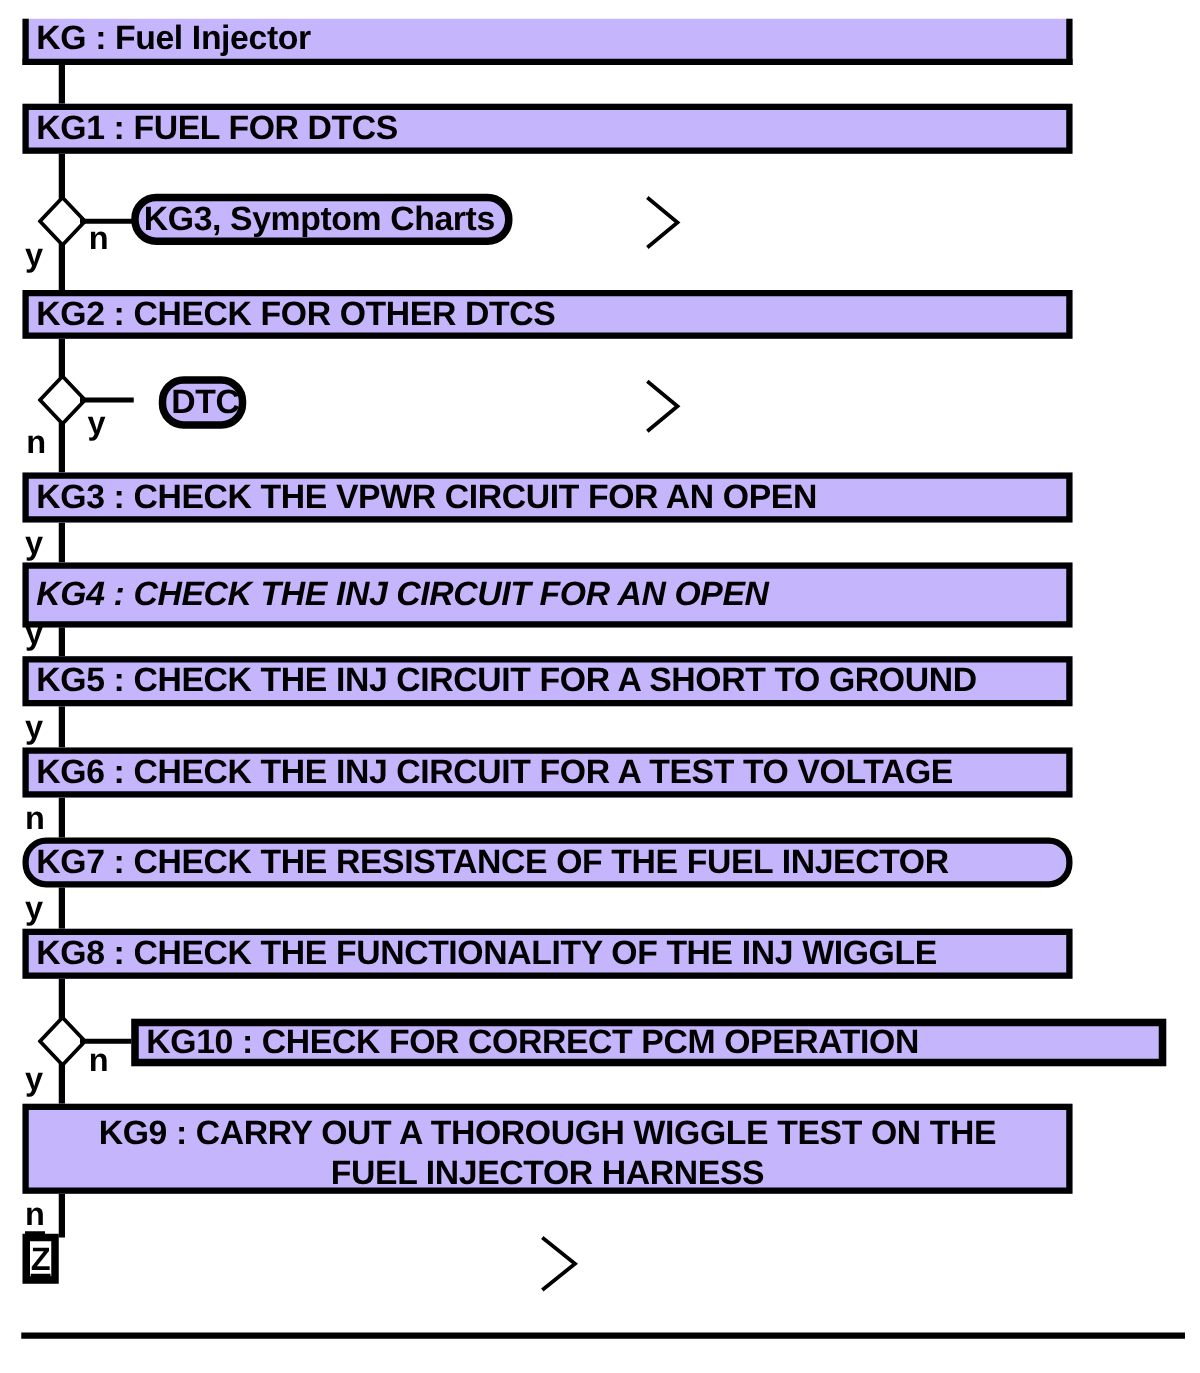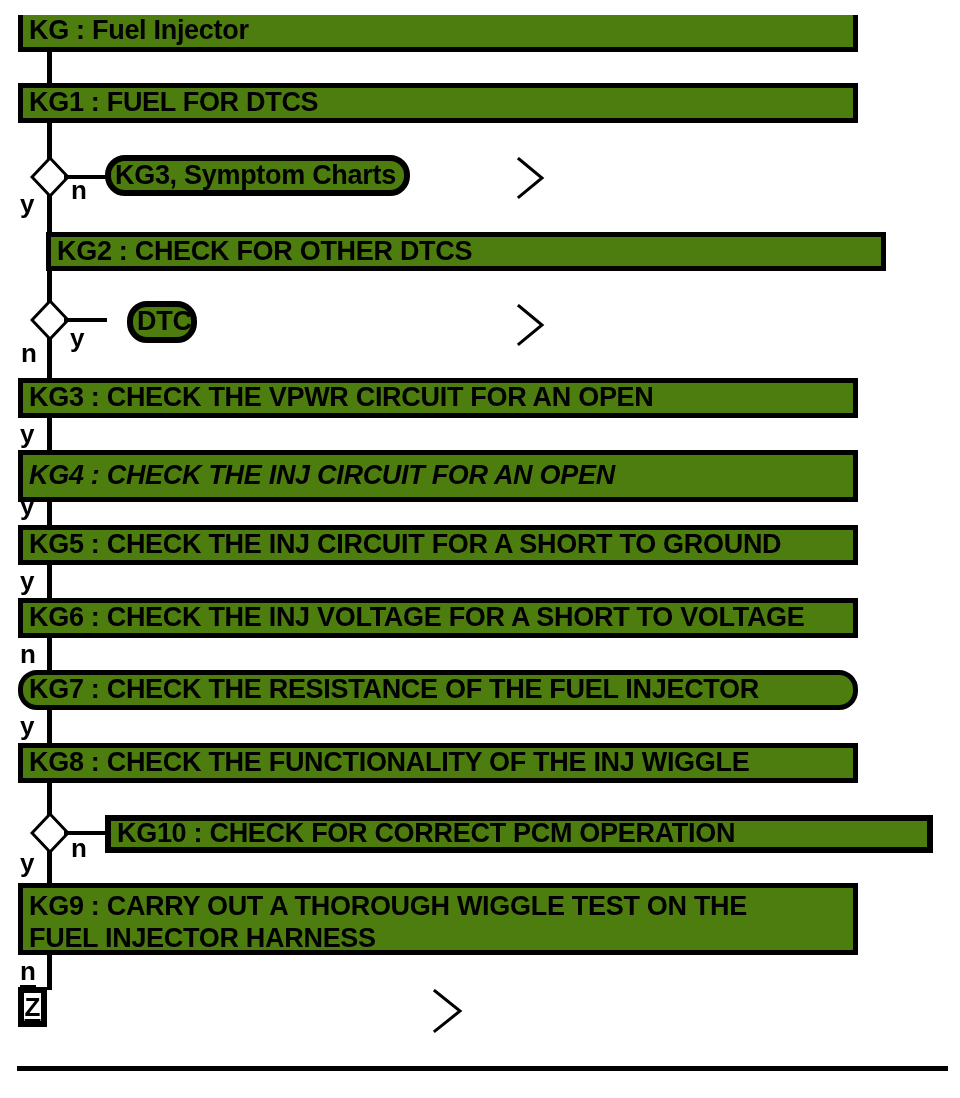--- a/index.html
+++ b/index.html
@@ -6,26 +6,26 @@
   html,body { background:#ffffff; }
   body { font-family:"Liberation Sans", sans-serif; }
   #canvas {
     position:relative; width:960px; height:1098px;
     background:#ffffff; color:#000000; overflow:hidden;
   }
   .box {
     position:absolute; border:5px solid #000;
     display:flex; align-items:center; padding:0 6px;
     font-weight:700; font-size:27px; letter-spacing:-0.3px;
-    white-space:nowrap; background:#4d7c0f; line-height:1.1;
+    white-space:nowrap; background:#c4b5fd; line-height:1.1;
   }
   .box.small { border-width:6px; padding:0 4px;border-radius:20px; }
   .box.noTop { border-top:none; }
   .box.multiline { display:block; padding:2px 6px; }
-  .box.multiline div { line-height:32px; }
+  .box.multiline div { line-height:32px;text-align:center; }
   .vline { position:absolute; width:5px; background:#000; }
   .hline { position:absolute; height:4px; background:#000; }
   .lbl {
     position:absolute; font-weight:700; font-size:26px;
     line-height:1; letter-spacing:0;
   }
   .lbl.underlined { border-bottom:3px solid #000; padding-bottom:1px; }
   .terminal {
     position:absolute; border:6px solid #000;
     display:flex; align-items:center; justify-content:center;
@@ -70,21 +70,21 @@
   <div class="lbl" style="left:20px; top:191px;">y</div>
 
   <div class="box small" style="left:105px; top:155px; width:305px; height:41px;">
     <span>KG3, Symptom Charts</span>
   </div>
 
   <svg class="shape" style="left:516px; top:156px;" width="30" height="44" viewBox="0 0 30 44">
     <polyline points="3,3 26,22 3,41" fill="none" stroke="#000" stroke-width="3" stroke-linecap="square"></polyline>
   </svg>
 
-  <div class="box" style="left:18px; top:232px; width:840px; height:39px;margin-left:28px;">
+  <div class="box" style="left:18px; top:232px; width:840px; height:39px;">
     <span>KG2 : CHECK FOR OTHER DTCS</span>
   </div>
 
   <svg class="shape" style="left:30px; top:299px;" width="40" height="42" viewBox="0 0 40 42">
     <polygon points="20,2 38,21 20,40 2,21" fill="#fff" stroke="#000" stroke-width="3"></polygon>
   </svg>
   <div class="hline" style="left:64px; top:318px; width:43px;"></div>
   <div class="lbl" style="left:70px; top:325px;">y</div>
   <div class="lbl" style="left:21px; top:340px;">n</div>
 
@@ -105,21 +105,21 @@
     <span>KG4 : CHECK THE INJ CIRCUIT FOR AN OPEN</span>
   </div>
   <div class="lbl" style="left:20px; top:493px;">y</div>
 
   <div class="box" style="left:18px; top:525px; width:840px; height:40px;">
     <span>KG5 : CHECK THE INJ CIRCUIT FOR A SHORT TO GROUND</span>
   </div>
   <div class="lbl" style="left:20px; top:568px;">y</div>
 
   <div class="box" style="left:18px; top:598px; width:840px; height:40px;">
-    <span>KG6 : CHECK THE INJ VOLTAGE FOR A SHORT TO VOLTAGE</span>
+    <span>KG6 : CHECK THE INJ CIRCUIT FOR A TEST TO VOLTAGE</span>
   </div>
   <div class="lbl" style="left:20px; top:641px;">n</div>
 
   <div class="box" style="left:18px; top:670px; width:840px; height:40px;border-radius:19px;">
     <span>KG7 : CHECK THE RESISTANCE OF THE FUEL INJECTOR</span>
   </div>
   <div class="lbl" style="left:20px; top:713px;">y</div>
 
   <div class="box" style="left:18px; top:743px; width:840px; height:40px;">
     <span>KG8 : CHECK THE FUNCTIONALITY OF THE INJ WIGGLE</span>

